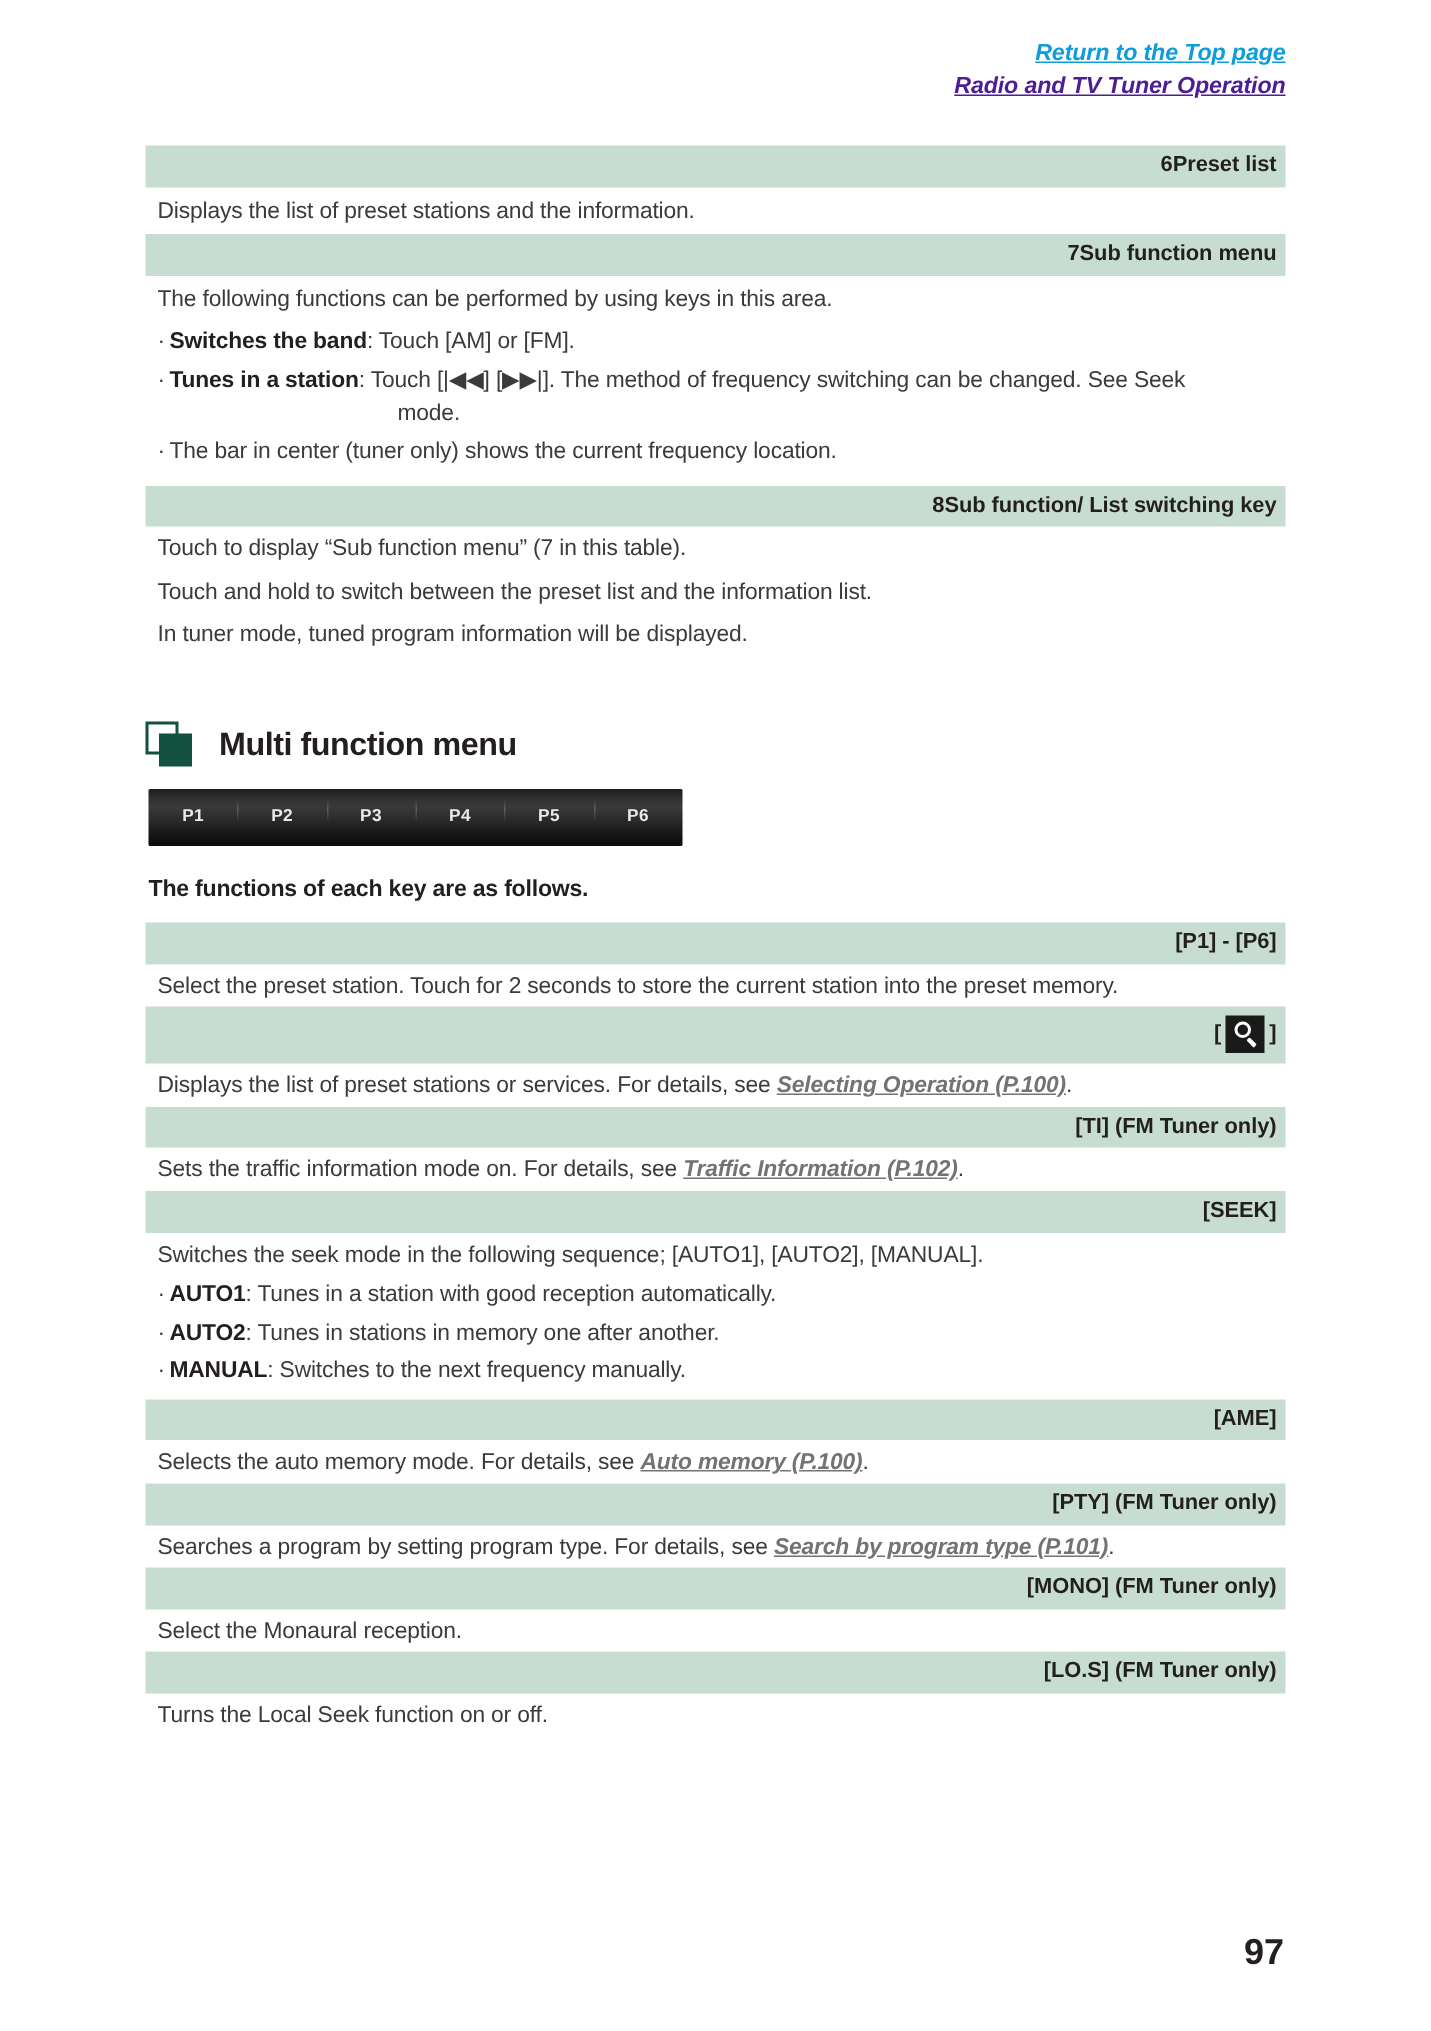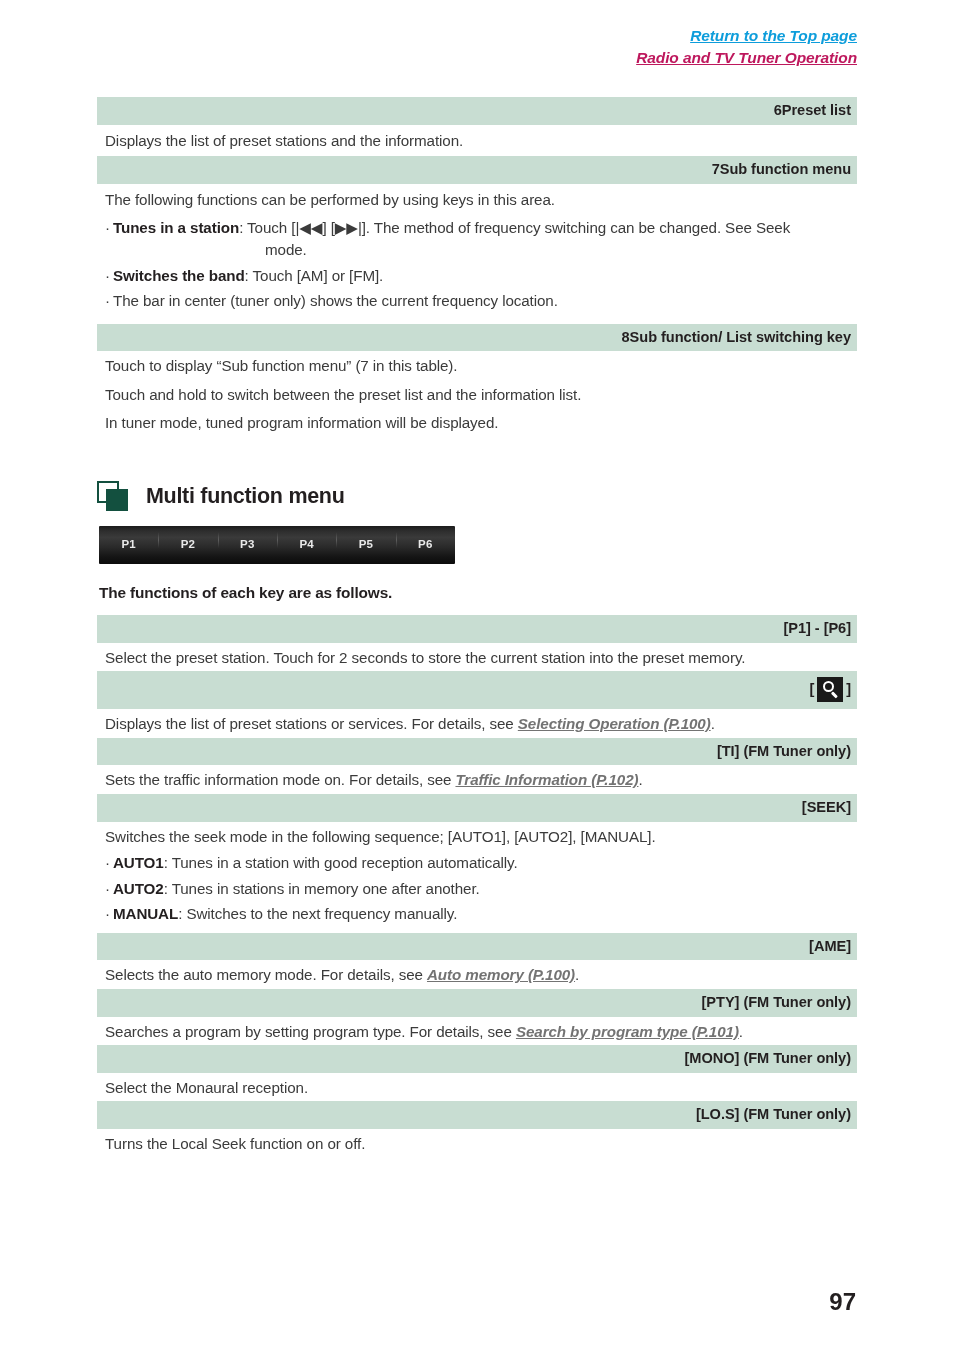--- a/index.html
+++ b/index.html
@@ -31,21 +31,21 @@
   .topnav a {
     display: block;
     text-decoration: underline;
     font-style: italic;
     font-weight: bold;
     font-size: 15.5px;
     letter-spacing: -0.1px;
     white-space: nowrap;
   }
   .topnav .lnk-top { color: #0d9ddb; }
-  .topnav .lnk-section { color: #be185d; font-size: 15.5px; margin-top: 2px; }
+  .topnav .lnk-section { color: #4c1d95; font-size: 15.5px; margin-top: 2px; }
 
   
   .content {
     position: absolute;
     left: 97px;
     top: 97px;
     width: 760px;
   }
 
   
@@ -231,26 +231,26 @@
       <span class="num">6</span><span>Preset list</span>
     </div>
     <div class="body-txt">Displays the list of preset stations and the information.</div>
 
     <div class="hdr">
       <span class="num">7</span><span>Sub function menu</span>
     </div>
     <div class="body-txt">The following functions can be performed by using keys in this area.</div>
 
     <div class="bullet">
+      <span class="dot">·</span><span class="b">Switches the band</span><span>: Touch [AM] or [FM].</span>
+    </div>
+
+    <div class="bullet">
       <span class="dot">·</span><span class="b">Tunes in a station</span><span>: Touch [|◀◀] [▶▶|]. The method of frequency switching can be changed. See Seek</span>
       <span class="indent-cont">mode.</span>
-    </div>
-
-    <div class="bullet">
-      <span class="dot">·</span><span class="b">Switches the band</span><span>: Touch [AM] or [FM].</span>
     </div>
 
     <div class="bullet">
       <span class="dot">·</span><span>The bar in center (tuner only) shows the current frequency location.</span>
     </div>
 
     <div class="hdr" style="margin-top:10px;">
       <span class="num">8</span><span>Sub function/ List switching key</span>
     </div>
     <div class="body-txt tight">Touch to display “Sub function menu” (7 in this table).</div>

